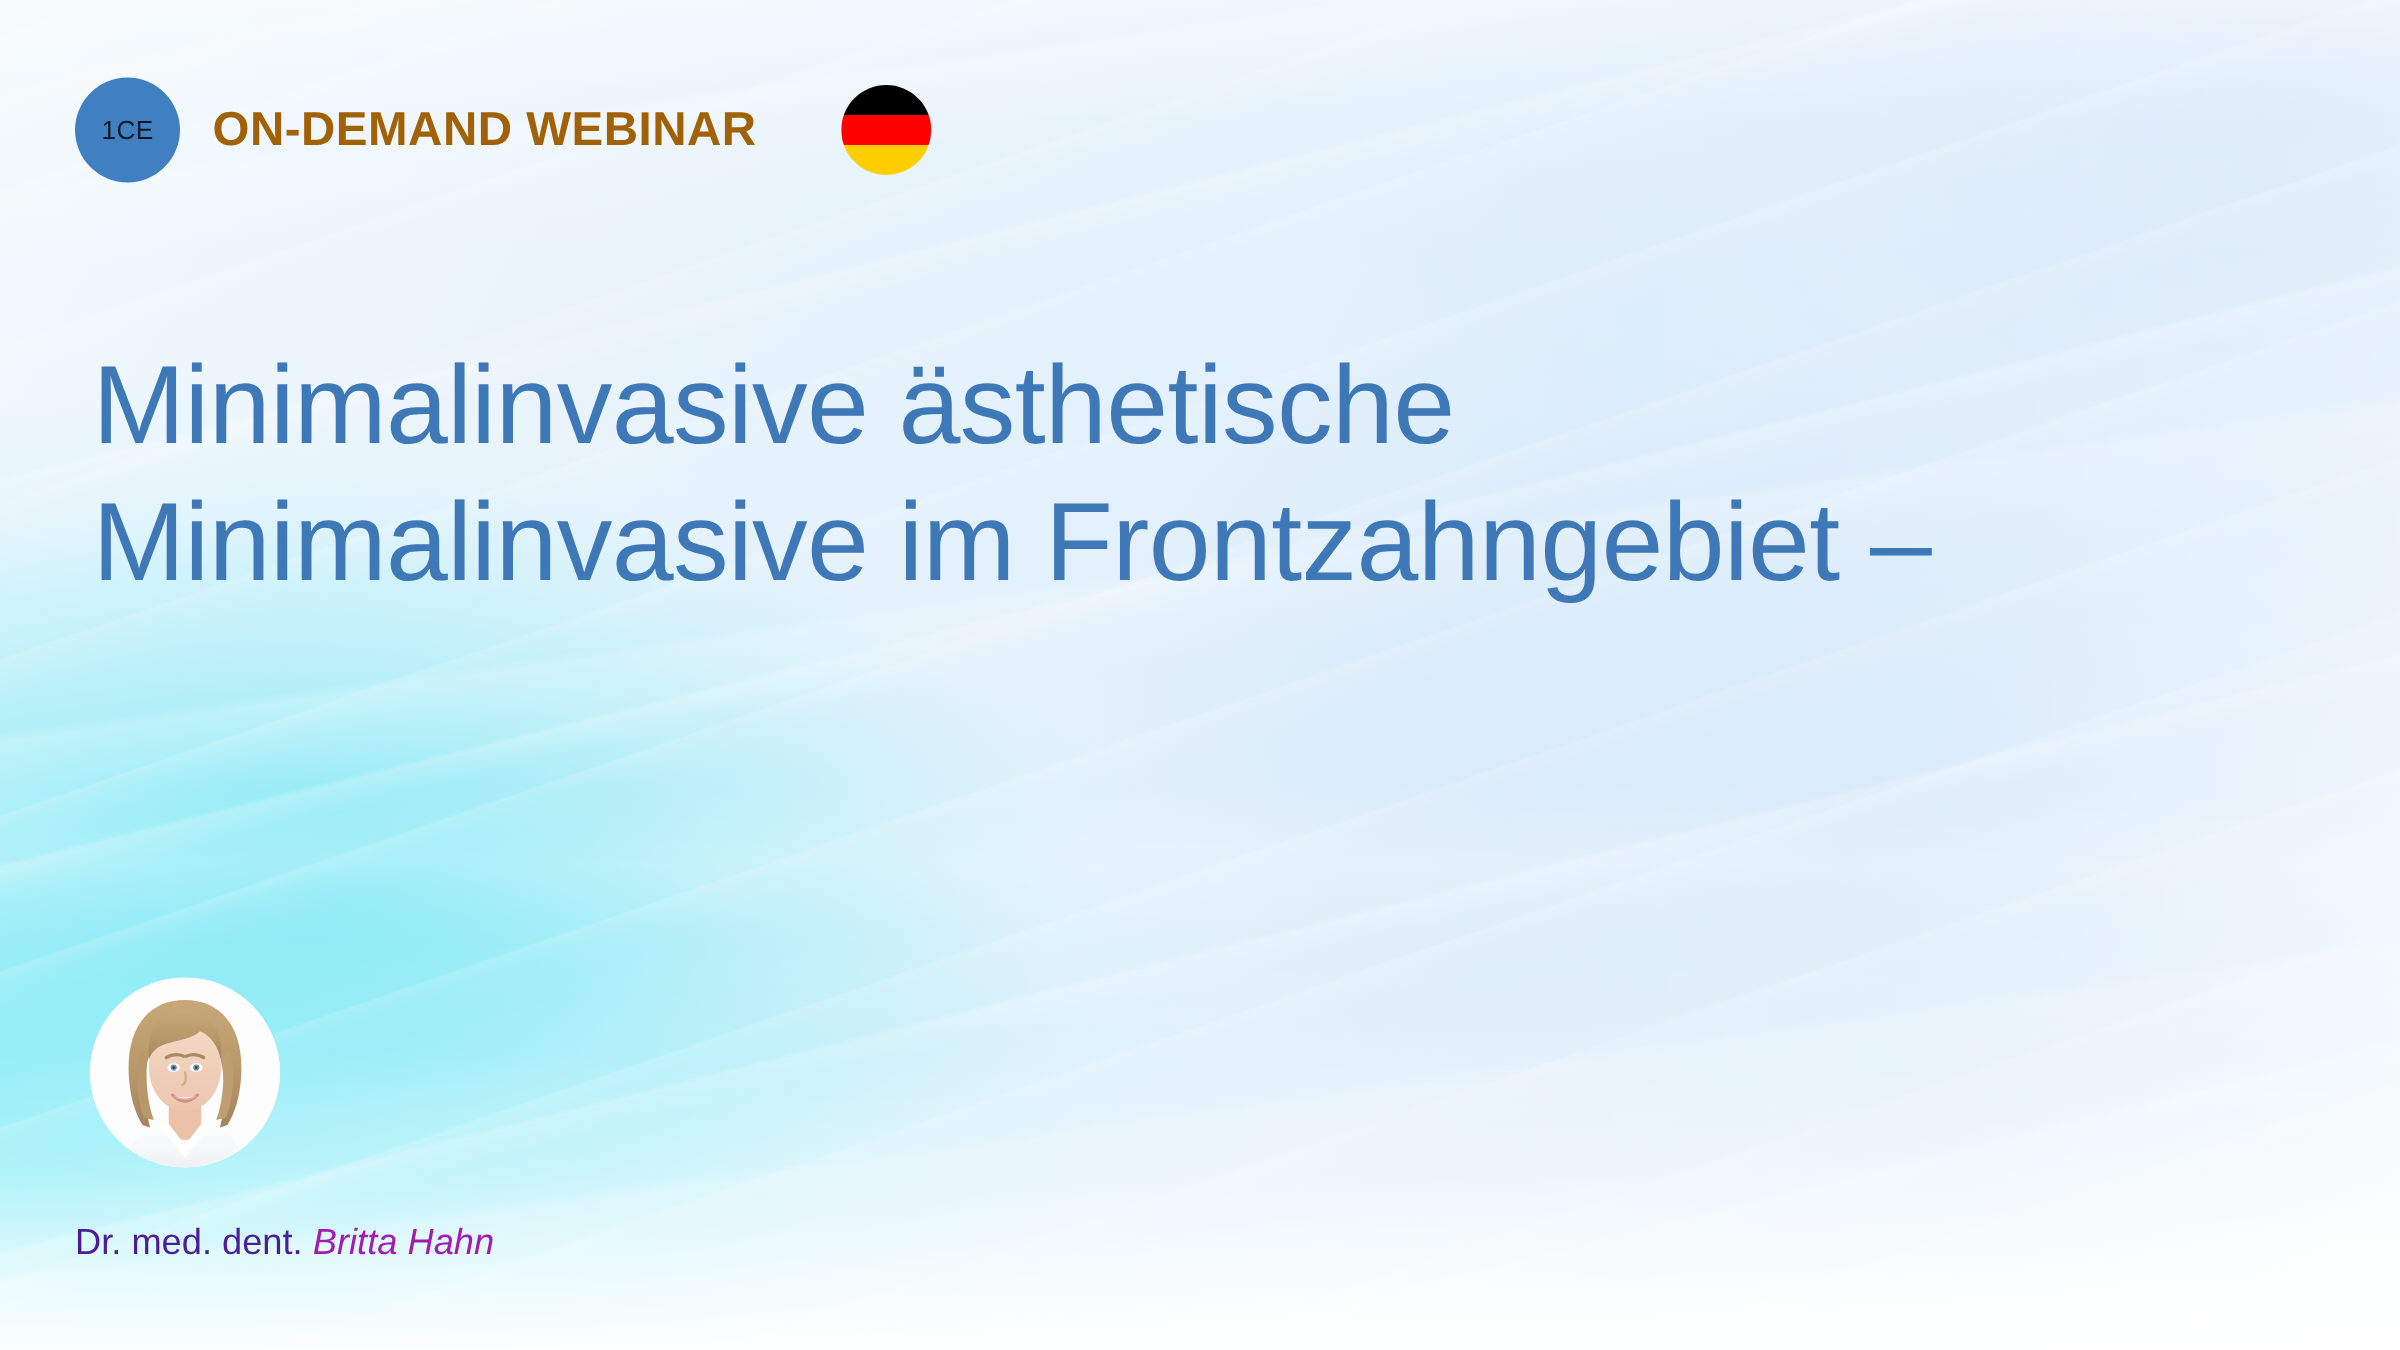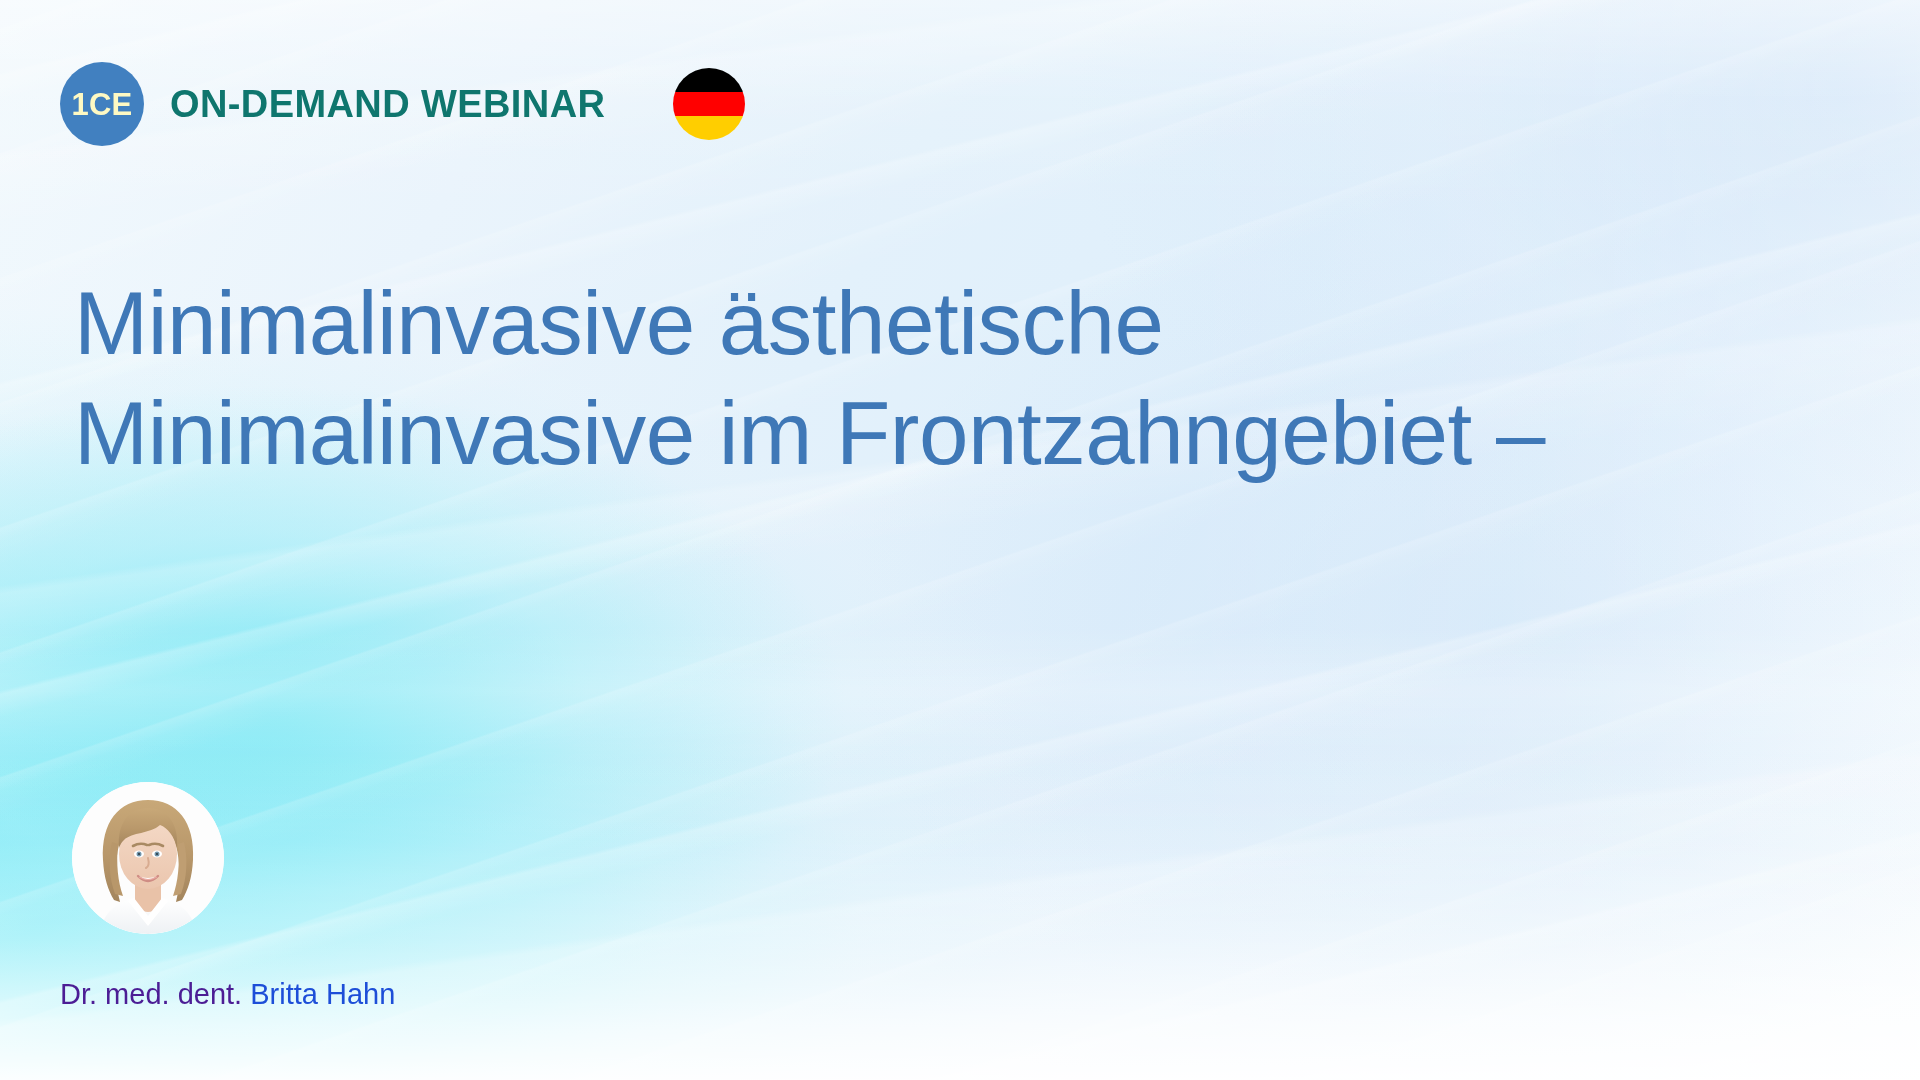--- a/index.html
+++ b/index.html
@@ -147,31 +147,31 @@
     height: 84px;
     border-radius: 50%;
     background: #4180c0;
     display: flex;
     align-items: center;
     justify-content: center;
     flex: 0 0 auto;
   }
 
   .ce-badge-label {
-    color: #fef9c3;
-    font-size: 31px;
-    font-weight: 700;
+    color: #0f172a;
+    font-size: 21px;
+    font-weight: 400;
     letter-spacing: 0.2px;
     line-height: 1;
     font-family: "Liberation Sans", sans-serif;
   }
 
   .header-kicker {
     margin-left: 26px;
-    color: #0f766e;
+    color: #a16207;
     font-size: 38px;
     font-weight: bold;
     letter-spacing: 0.4px;
     white-space: nowrap;
     font-family: "Liberation Sans", sans-serif;
   }
 
   .flag-icon {
     margin-left: 68px;
     width: 72px;
@@ -216,21 +216,21 @@
 
   .speaker-line {
     position: absolute;
     left: 60px;
     top: 978px;
     font-size: 29px;
     white-space: nowrap;
     font-family: "Liberation Sans", sans-serif;
   }
   .speaker-prefix { color: #4c1d95; font-weight: 300; }
-  .speaker-name   { color: #1d4ed8; font-weight: 400; }
+  .speaker-name   { color: #a21caf; font-weight: 400; font-style: italic; }
 </style>
 </head>
 <body>
 
 <div id="banner">
 
   <div class="bg-layer bg-base"></div>
   <div class="bg-layer bg-bluehaze"></div>
   <div class="bg-layer bg-cyan"></div>
   <div class="bg-layer bg-cyan2"></div>

